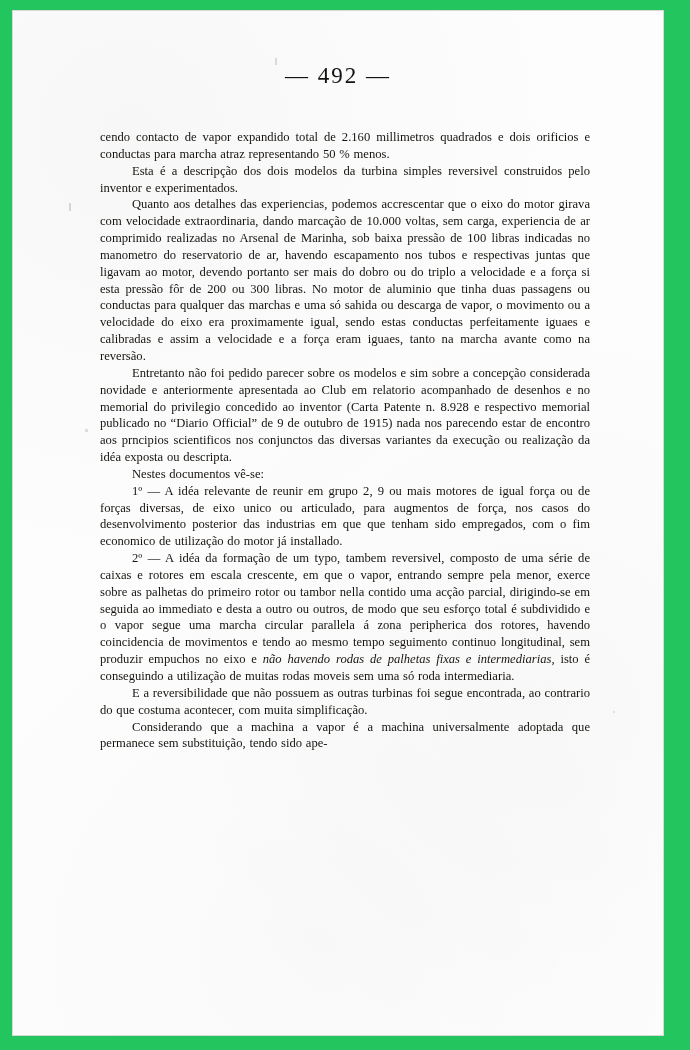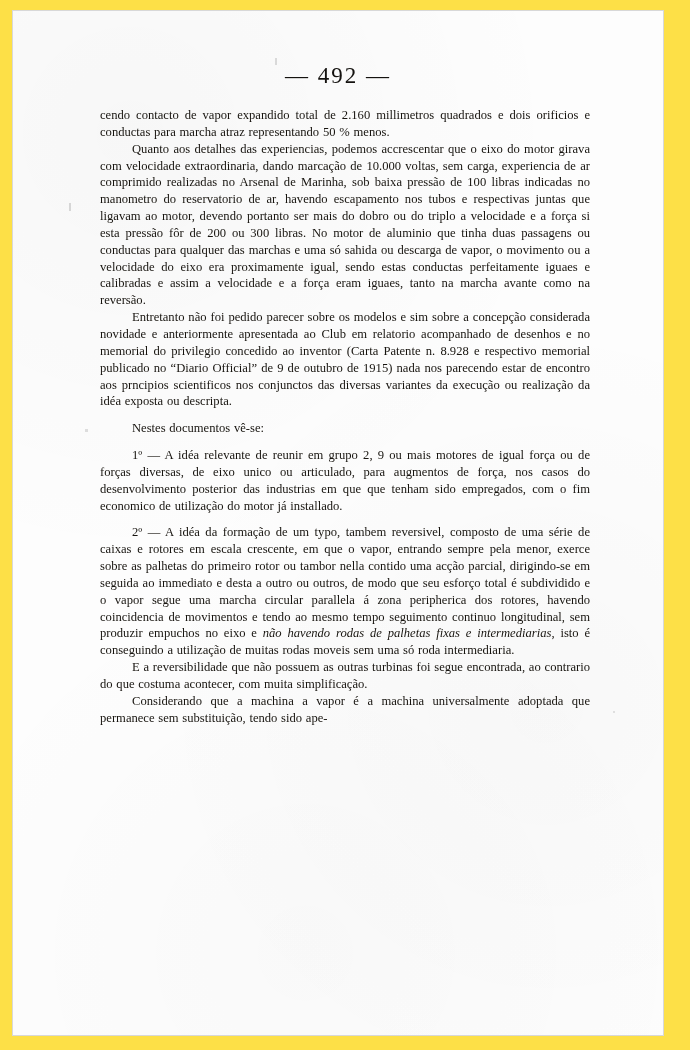--- a/index.html
+++ b/index.html
@@ -13,21 +13,21 @@
     height: 1050px;
     overflow: hidden;
     font-family: "Liberation Serif", "DejaVu Serif", serif;
   }
 
   
   .scan-backdrop {
     position: relative;
     width: 690px;
     height: 1050px;
-    background: #fde047;
+    background: #22c55e;
   }
 
   .page-sheet {
     position: absolute;
     left: 13px;
     top: 11px;
     width: 650px;
     height: 1024px;
     background: #fdfdfd;
     box-shadow: 0 0 0 1px #d8d8d8;
@@ -64,21 +64,21 @@
     text-align: center;
     font-size: 23px;
     letter-spacing: 2px;
     color: #14120f;
   }
 
   
   .text-column {
     position: absolute;
     left: 87px;
-    top: 96px;
+    top: 118px;
     width: 490px;
     font-size: 12.6px;
     line-height: 16.85px;
     color: #17140f;
     text-align: justify;
     text-justify: inter-word;
     -webkit-font-smoothing: none;
   }
 
   .para {
@@ -86,21 +86,20 @@
     text-indent: 32px;
     text-align: justify;
   }
   
   .para-flush {
     margin: 0;
     text-indent: 0;
     text-align: justify;
   }
   .para-gap {
-    margin-top: 10px;
   }
   .para em {
   }
 
   
   .text-column p {
     word-spacing: 0.6px;
   }
 </style>
 </head>
@@ -116,20 +115,21 @@
     <div class="speck speck-c"></div>
     <div class="speck speck-d"></div>
 
     <div class="page-header">— 492 —</div>
 
     <div class="text-column">
 
       <p class="para-flush">cendo contacto de vapor expandido total de 2.160 millimetros quadrados e dois orificios e conductas para marcha atraz representando 50 % menos.</p>
 
 
+      <p class="para">Esta é a descripção dos dois modelos da turbina simples reversivel construidos pelo inventor e experimentados.</p>
 
       <p class="para">Quanto aos detalhes das experiencias, podemos accrescentar que o eixo do motor girava com velocidade extraordinaria, dando marcação de 10.000 voltas, sem carga, experiencia de ar comprimido realizadas no Arsenal de Marinha, sob baixa pressão de 100 libras indicadas no manometro do reservatorio de ar, havendo escapamento nos tubos e respectivas juntas que ligavam ao motor, devendo portanto ser mais do dobro ou do triplo a velocidade e a força si esta pressão fôr de 200 ou 300 libras. No motor de aluminio que tinha duas passagens ou conductas para qualquer das marchas e uma só sahida ou descarga de vapor, o movimento ou a velocidade do eixo era proximamente igual, sendo estas conductas perfeitamente iguaes e calibradas e assim a velocidade e a força eram iguaes, tanto na marcha avante como na reversão.</p>
 
       <p class="para">Entretanto não foi pedido parecer sobre os modelos e sim sobre a concepção considerada novidade e anteriormente apresentada ao Club em relatorio acompanhado de desenhos e no memorial do privilegio concedido ao inventor (Carta Patente n. 8.928 e respectivo memorial publicado no “Diario Official” de 9 de outubro de 1915) nada nos parecendo estar de encontro aos prncipios scientificos nos conjunctos das diversas variantes da execução ou realização da idéa exposta ou descripta.</p>
 
       <p class="para para-gap">Nestes documentos vê-se:</p>
 
       <p class="para para-gap">1º — A idéa relevante de reunir em grupo 2, 9 ou mais motores de igual força ou de forças diversas, de eixo unico ou articulado, para augmentos de força, nos casos do desenvolvimento posterior das industrias em que que tenham sido empregados, com o fim economico de utilização do motor já installado.</p>
 
       <p class="para para-gap">

